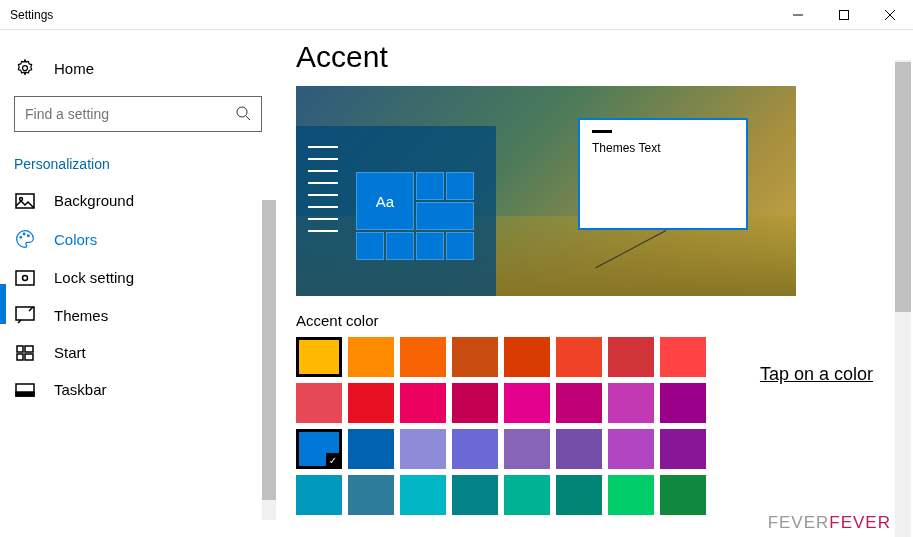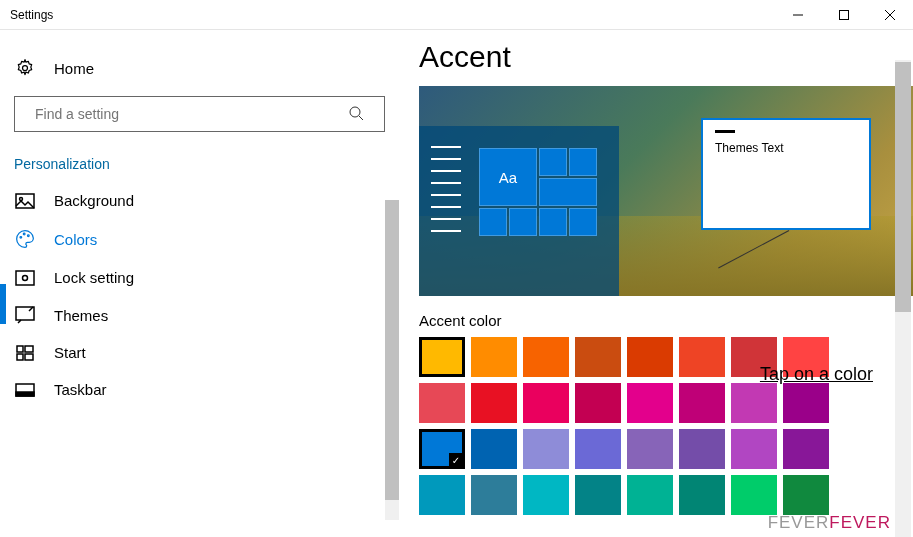--- a/index.html
+++ b/index.html
@@ -31,21 +31,21 @@
 }
 .win-btn svg { width: 10px; height: 10px; }
 
 .container {
   display: flex;
   height: 505px;
   position: relative;
 }
 
 
-.sidebar { width: 399px; padding: 18px 0 0 0; position: relative; }
+.sidebar { width: 276px; padding: 18px 0 0 0; position: relative; }
 .side-row {
   display: flex; align-items: center;
   padding: 10px 14px;
   gap: 18px;
   font-size: 15px;
   cursor: default;
 }
 .side-row .icon-slot { width: 22px; display: flex; justify-content: center; }
 .side-row.active { color: #0078d7; }
 .left-accent {
@@ -53,21 +53,21 @@
   left: 0;
   width: 6px; height: 40px;
   background: #0078d7;
 }
 
 .search-wrap {
   margin: 8px 14px 18px 14px;
   border: 1px solid #666;
   height: 36px;
   display: flex; align-items: center;
-  padding: 0 20px;
+  padding: 0 10px;
 }
 .search-wrap input {
   flex: 1; border: none; outline: none;
   font-size: 14px; background: transparent;
 }
 .section-label {
   padding: 6px 14px 10px 14px;
   color: #0369a1;
   font-size: 14px;
 }
@@ -119,21 +119,21 @@
 }
 .preview-lines div {
   width: 30px; height: 2px; background: #fff;
   margin-bottom: 10px;
 }
 .preview-tiles {
   position: absolute;
   left: 60px; top: 62px;
   width: 130px; height: 95px;
 }
-.tile { position: absolute; background: #0078d7; border: 1px solid rgba(255,255,255,0.25); }
+.tile { position: absolute; background: #0078d7; border: 1px solid rgba(255,255,255,0.25); margin-top: 24px; }
 .tile-big { left: 0; top: 0; width: 58px; height: 58px; display:flex; align-items:center; justify-content:center; color:#fff; font-size:15px; }
 .tile-r1 { left: 60px; top: 0; width: 28px; height: 28px; }
 .tile-r2 { left: 90px; top: 0; width: 28px; height: 28px; }
 .tile-r3 { left: 60px; top: 30px; width: 58px; height: 28px; }
 .tile-b1 { left: 0; top: 60px; width: 28px; height: 28px; }
 .tile-b2 { left: 30px; top: 60px; width: 28px; height: 28px; }
 .tile-b3 { left: 60px; top: 60px; width: 28px; height: 28px; }
 .tile-b4 { left: 90px; top: 60px; width: 28px; height: 28px; }
 
 .preview-window {

